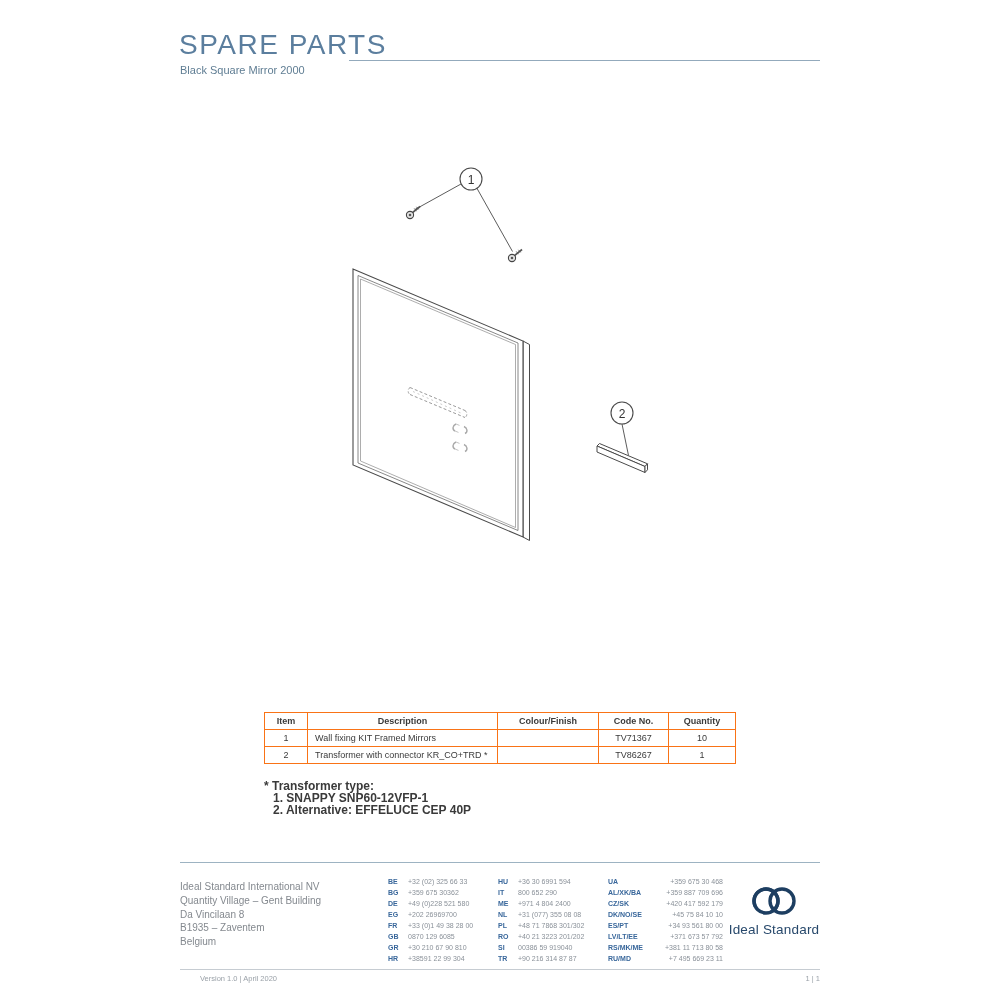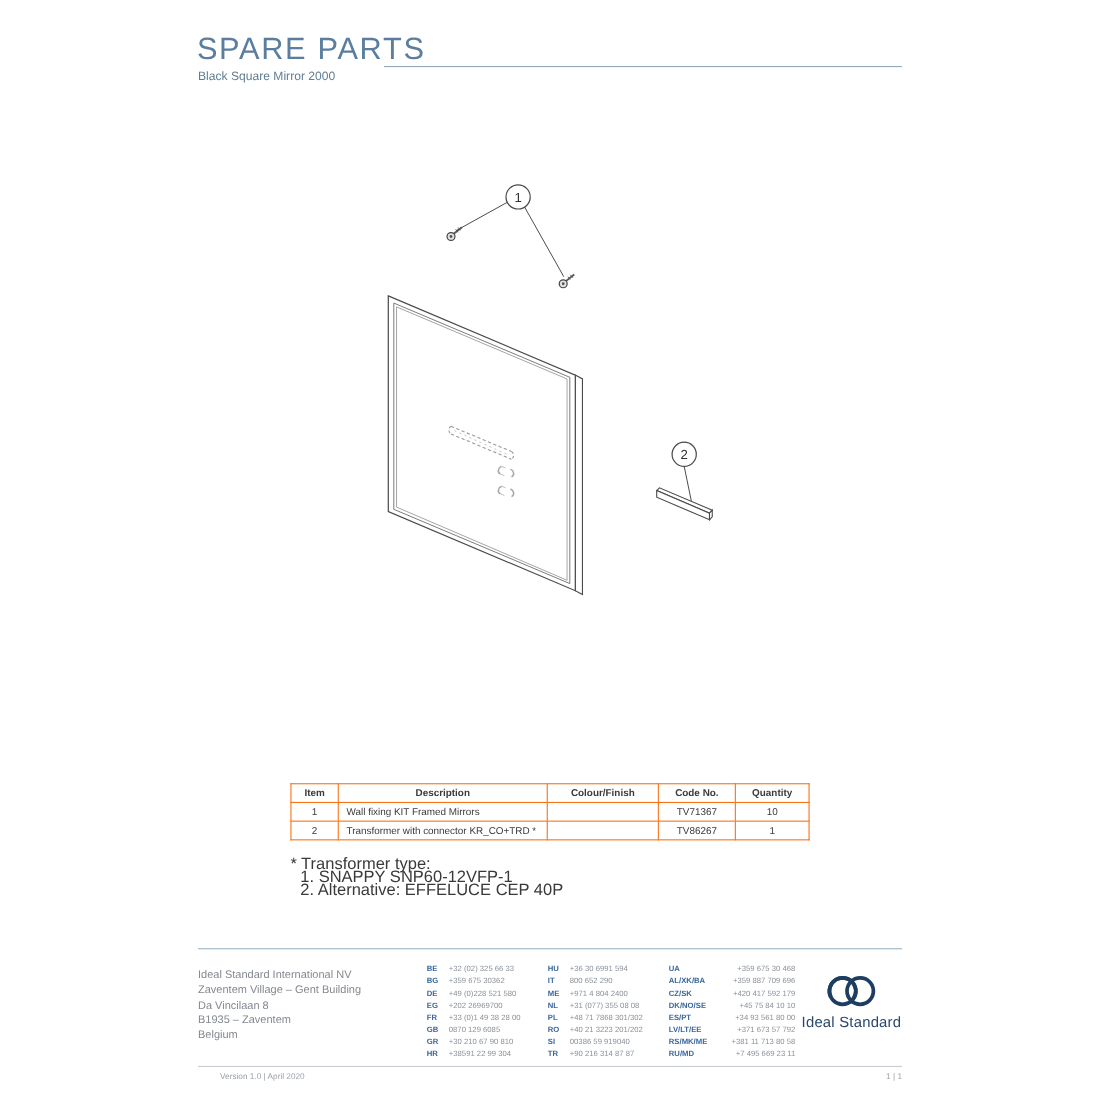--- a/index.html
+++ b/index.html
@@ -20,21 +20,21 @@
   .parts-table { position:absolute; left:264px; top:712px; border-collapse:collapse;
     font-size:9px; color:#3a3a3a; table-layout:fixed; }
   .parts-table th, .parts-table td { border:1px solid #f97316; height:17px;
     text-align:center; padding:0 4px; overflow:hidden; white-space:nowrap; }
   .parts-table th { font-weight:bold; }
   .col-item { width:43px; } .col-desc { width:190px; } .col-colour { width:101px; }
   .col-code { width:70px; } .col-qty { width:67px; }
   .parts-table td.cell-desc { text-align:left; padding-left:7px; }
 
   
-  .footnote { position:absolute; left:264px; top:780px; font-size:15px; color:#3a3a3a; line-height:12px; }
+  .footnote { position:absolute; left:264px; top:780px; font-size:12px; color:#3a3a3a; line-height:12px;font-weight:bold; }
   .footnote .fn-line { margin-left:9px; }
 
   
   .footer-rule { position:absolute; left:180px; top:862px; width:640px; height:1px; background:#9db3c2; }
   .address { position:absolute; left:180px; top:880px; font-size:10px; color:#84898f; line-height:13.8px; }
   .phone-col { position:absolute; top:876px; font-size:7px; line-height:11px; }
   .phone-col-1 { left:388px; width:105px; }
   .phone-col-2 { left:498px; width:105px; }
   .phone-col-3 { left:608px; width:117px; }
   .phone-row { display:flex; }
@@ -161,21 +161,21 @@
   <div class="footnote">
     <div>* Transformer type:</div>
     <div class="fn-line">1. SNAPPY SNP60-12VFP-1</div>
     <div class="fn-line">2. Alternative: EFFELUCE CEP 40P</div>
   </div>
 
   <div class="footer-rule"></div>
 
   <div class="address">
     <div>Ideal Standard International NV</div>
-    <div>Zaventem Village – Gent Building</div>
+    <div>Quantity Village – Gent Building</div>
     <div>Da Vincilaan 8</div>
     <div>B1935 – Zaventem</div>
     <div>Belgium</div>
   </div>
 
   <div class="phone-col phone-col-1">
     <div class="phone-row">
         <span class="phone-code">BE</span>
         <span class="phone-num">+32 (02) 325 66 33</span>
       </div>

